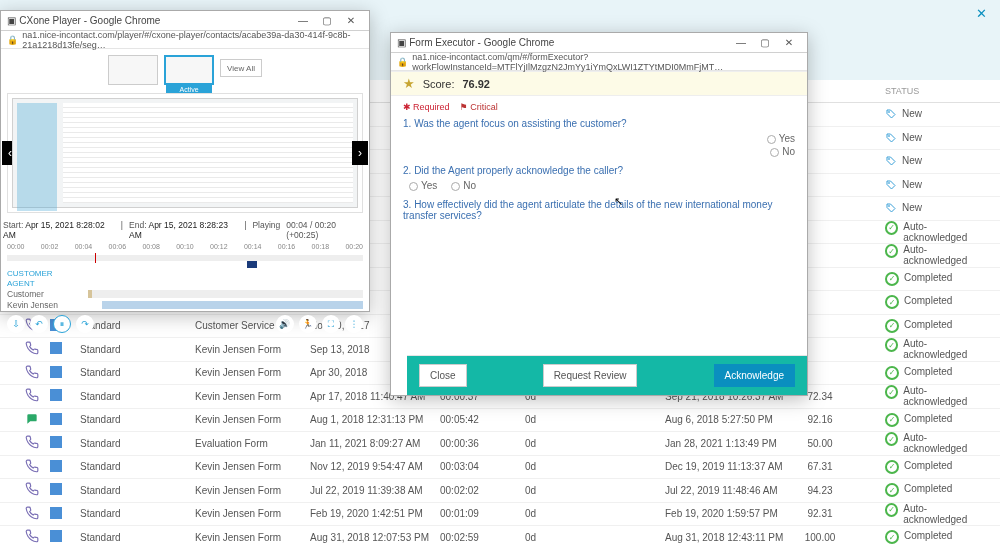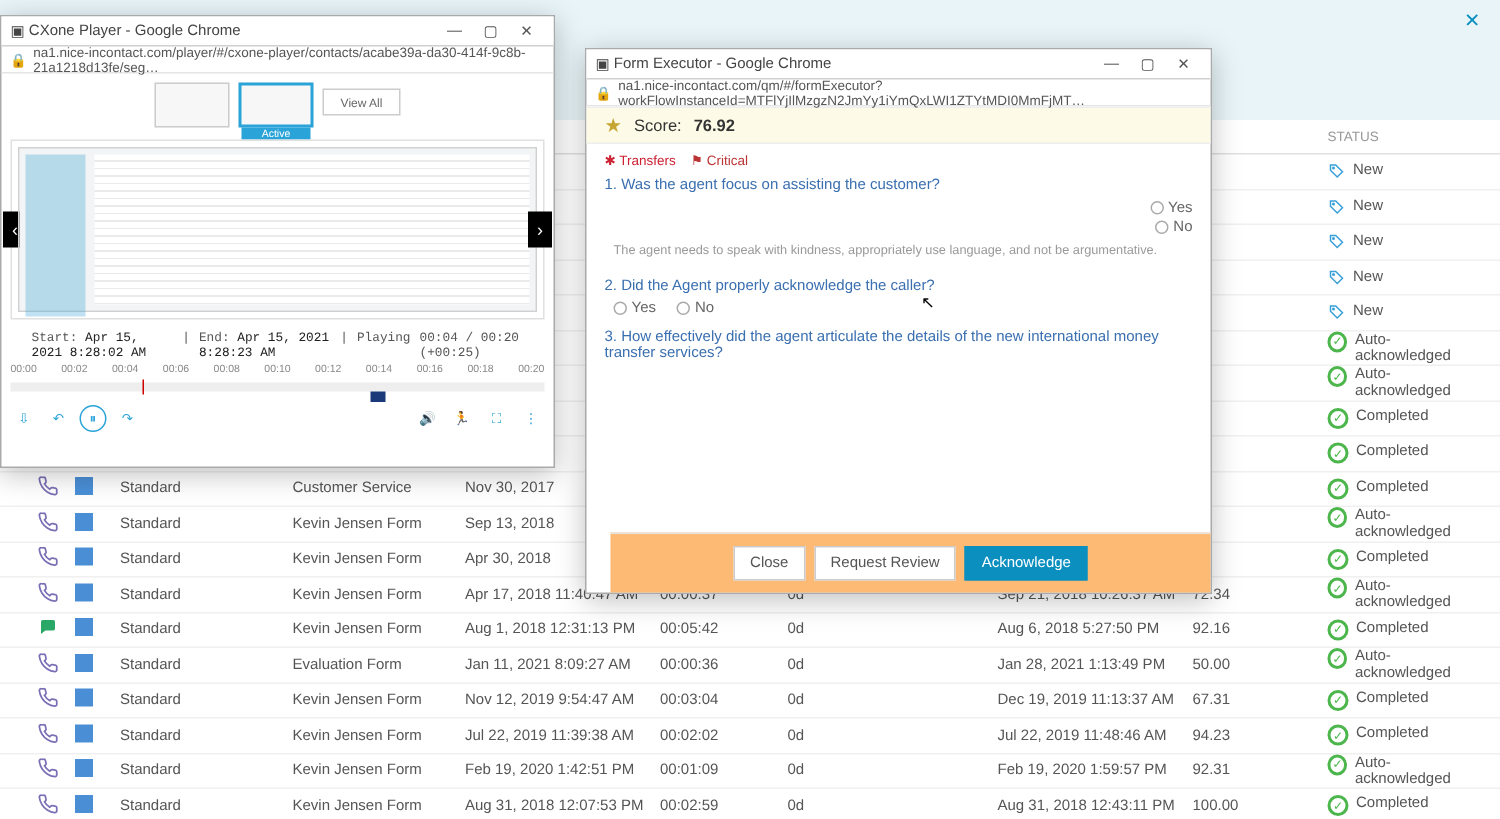--- a/index.html
+++ b/index.html
@@ -42,21 +42,21 @@
     border-bottom: 1px solid #e0e0e0;
   }
   .col-icon   { width: 50px; padding-left: 25px; }
   .col-icon2  { width: 30px; }
   .col-type   { width: 115px; }
   .col-form   { width: 115px; }
   .col-start  { width: 130px; }
   .col-len    { width: 85px; }
   .col-dur    { width: 140px; }
   .col-end    { width: 130px; }
-  .col-score  { width: 50px; text-align: left; }
+  .col-score  { width: 50px; text-align: center; }
   .col-status { width: 140px; padding-left: 40px; }
   .tbl-row {
     display: flex; align-items: center;
     height: 23.5px;
     border-bottom: 1px solid #f0f0f0;
     font-size: 10px; color: #555;
   }
   .phone-icon {
     width: 14px; height: 14px;
     color: #7a6fb5;
@@ -141,21 +141,21 @@
   }
   .thumb.active { border: 2px solid #2aa3d8; }
   .active-label {
     position: absolute; bottom: -11px; left: 0; right: 0;
     background: #2aa3d8; color: #fff;
     font-size: 7px; text-align: center;
     padding: 1px 0;
   }
   .viewall {
     border: 1px solid #ccc;
-    width: 52px; height: 18px;
+    width: 42px; height: 18px;
     font-size: 8px; color: #666;
     display: flex; align-items: center; justify-content: center;
     cursor: pointer; margin-top: 4px;
   }
   .carousel {
     position: relative;
     margin: 4px 6px;
     height: 120px;
     background: #fff;
     border: 1px solid #e0e0e0;
@@ -180,22 +180,22 @@
     background: #4aa8d8;
     opacity: .35;
   }
   .car-shot .tbl {
     position: absolute; right: 4px; top: 4px; left: 50px; bottom: 4px;
     background: repeating-linear-gradient(#fff,#fff 4px,#eaeaea 4px,#eaeaea 5px);
   }
 
   .time-row {
     font-size: 8.5px; color: #555;
-    padding: 3px 20px;
-    display: flex; gap: 6px; font-family: Liberation Mono, monospace;
+    padding: 3px 2px;
+    display: flex; gap: 6px;
   }
   .time-row b { color: #222; font-weight: normal; }
   .time-right { margin-left: auto; }
 
   .timeline {
     height: 24px;
     margin: 0 6px;
     position: relative;
   }
   .tl-ticks {
@@ -305,22 +305,22 @@
   .radio {
     width: 9px; height: 9px; border-radius: 50%;
     border: 1px solid #aaa; display: inline-block;
     margin-right: 3px; vertical-align: middle;
   }
   .hint { font-size: 8.5px; color: #999; margin: 4px 0 6px 6px; }
 
   .form-footer {
     position: absolute; left: 16px; right: 0; bottom: 0;
     padding: 8px 12px;
-    display: flex; justify-content: center; gap: 6px;
-    background: #fdba74;
+    display: flex; justify-content: space-between; gap: 6px;
+    background: #14b8a6;
     border-top: 1px solid #e5e5e5;
   }
   .btn {
     font-size: 10px;
     padding: 5px 10px;
     border: 1px solid #ccc;
     background: #fff; color: #555;
     cursor: pointer;
   }
   .btn.primary {
@@ -786,20 +786,36 @@
           <span>00:14</span>
           <span>00:16</span>
           <span>00:18</span>
           <span>00:20</span>
         </div>
       <div class="tl-track"></div>
       <div class="tl-mark"></div>
       <div class="tl-hat"></div>
     </div>
 
+    <div class="legend">
+      <div class="legend-line">
+          <span class="ag-head">CUSTOMER</span>
+        </div>
+      <div class="legend-line">
+          <span class="ag-head">AGENT</span>
+        </div>
+      <div class="legend-line">
+        <span>Customer</span>
+        <div class="legend-track cust"></div>
+      </div>
+      <div class="legend-line">
+        <span>Kevin Jensen</span>
+        <div class="legend-track kev"></div>
+      </div>
+    </div>
 
     <div class="play-ctrl">
       <span class="pc-btn plain">⇩</span>
       <span class="pc-btn plain">↶</span>
       <span class="pc-btn">⏸</span>
       <span class="pc-btn plain">↷</span>
       <span class="spacer"></span>
       <span class="pc-btn plain">🔊</span>
       <span class="pc-btn plain">🏃</span>
       <span class="pc-btn plain">⛶</span>
@@ -823,31 +839,30 @@
   </div>
 
 
   <div class="score-band">
     <span class="star">★</span>
     <span>Score:</span>
     <span class="score-val">76.92</span>
   </div>
 
   <div class="tags-row">
-    <span class="req"><span class="flag">✱</span> <span>Transfers</span></span>
+    <span class="req"><span class="flag">✱</span> <span>Required</span></span>
     <span class="crit"><span class="flag">⚑</span> <span>Critical</span></span>
   </div>
 
   <div class="question">
     <div class="q-head"><span>1.</span> <span>Was the agent focus on assisting the customer?</span></div>
     <div class="opts col">
       <label><span class="radio"></span><span>Yes</span></label>
       <label><span class="radio"></span><span>No</span></label>
     </div>
-    <div class="hint">The agent needs to speak with kindness, appropriately use language, and not be argumentative.</div>
   </div>
 
   <div class="question">
     <div class="q-head"><span>2.</span> <span>Did the Agent properly acknowledge the caller?</span></div>
     <div class="opts row">
       <label><span class="radio"></span><span>Yes</span></label>
       <label><span class="radio"></span><span>No</span></label>
     </div>
   </div>
 

